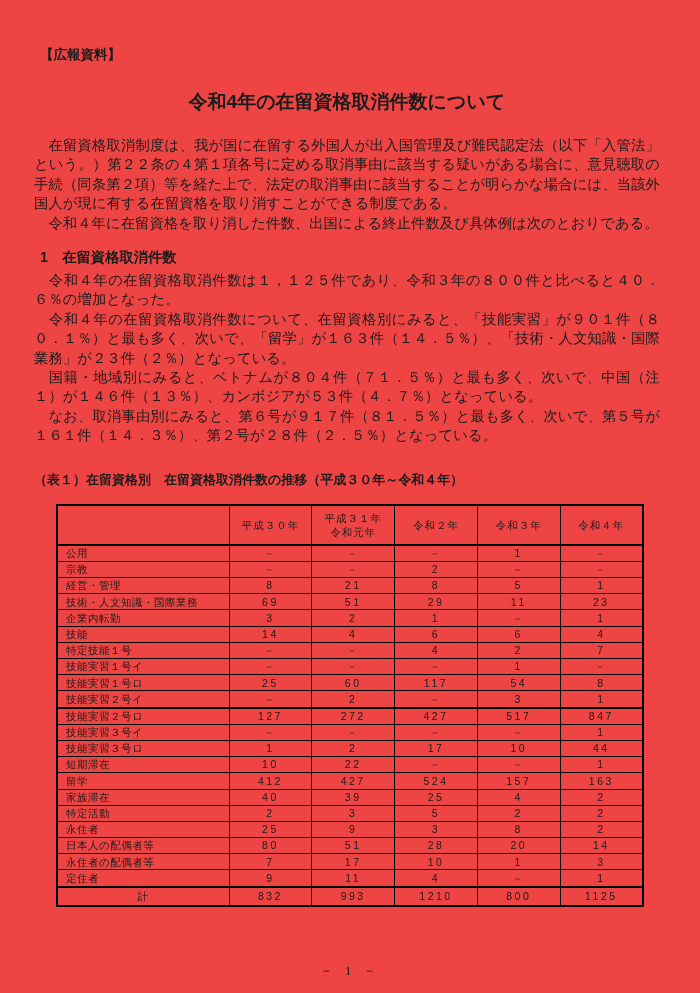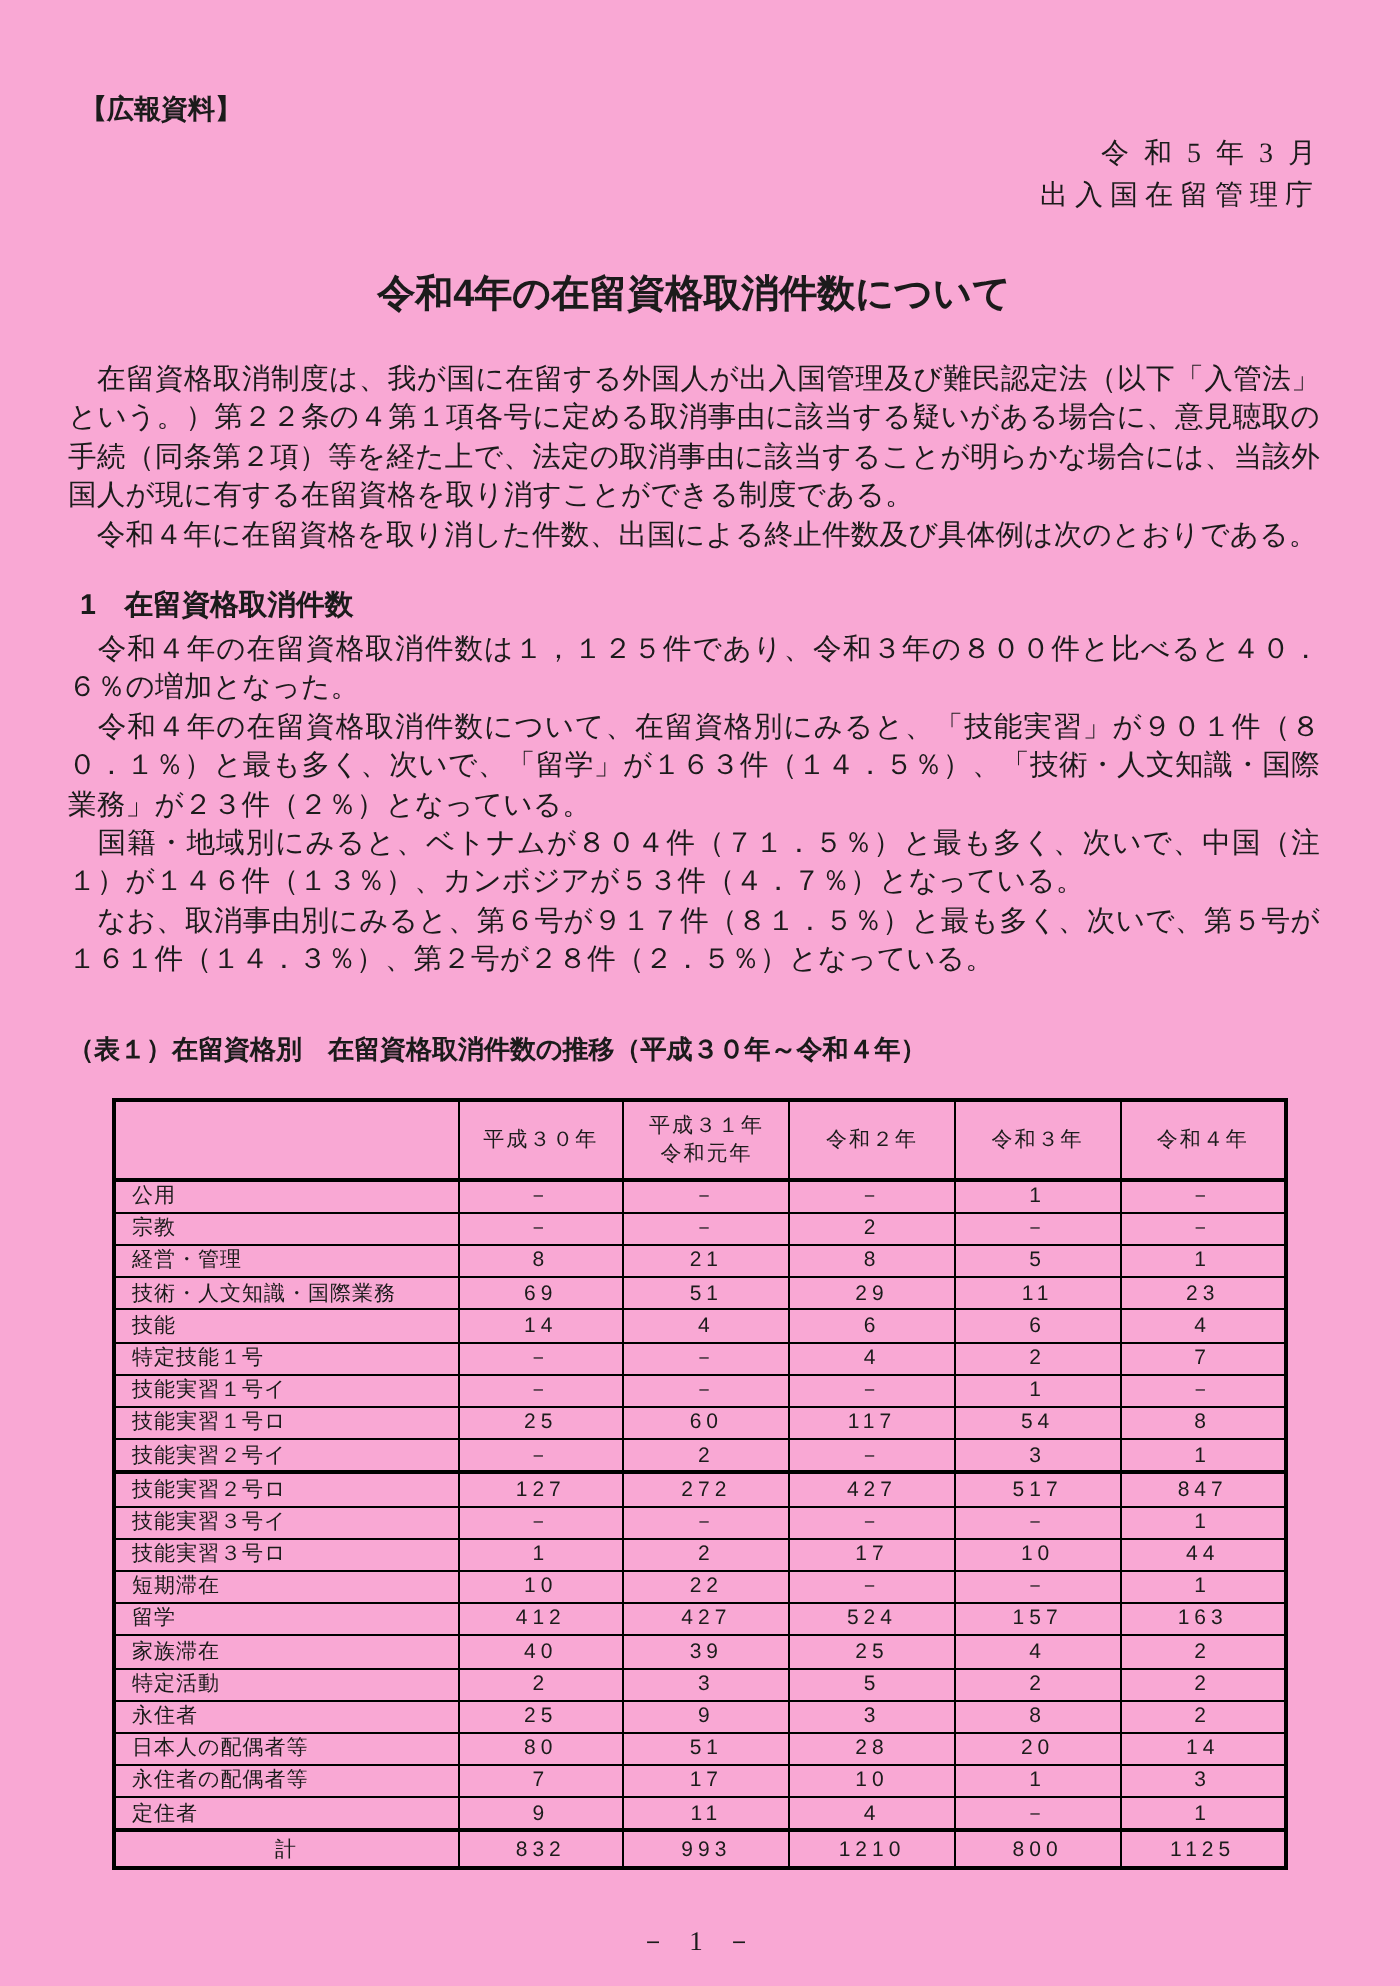--- a/index.html
+++ b/index.html
@@ -1,21 +1,21 @@
 <!DOCTYPE html>
 <html lang="ja"><head>
 <meta charset="utf-8">
 <style>
   html, body { margin:0; padding:0; background:#e8e8e8; }
   .page {
     position: relative;
     width: 700px;
     height: 993px;
     margin: 0 auto;
-    background: #f9a8d4;
+    background: #ef4444;
     color: #1b1b1b;
     box-sizing: border-box;
     padding: 46px 40px 2px 34px;
     font-family: "Liberation Serif", "DejaVu Serif", serif;
     overflow: hidden;
   }
   .doc-label {
     font-family: "Liberation Sans", "DejaVu Sans", sans-serif;
     font-weight: bold;
     font-size: 13.5px;
@@ -108,24 +108,20 @@
     letter-spacing: 4px;
   }
 </style>
 </head>
 <body>
 
 <div class="page">
 
   <div class="doc-label">【広報資料】</div>
 
-  <div class="header-right">
-    <div class="date-line">令 和 5 年 3 月</div>
-    <div class="agency">出入国在留管理庁</div>
-  </div>
 
   <div class="title">令和4年の在留資格取消件数について</div>
 
   <p class="body first">　在留資格取消制度は、我が国に在留する外国人が出入国管理及び難民認定法（以下「入管法」という。）第２２条の４第１項各号に定める取消事由に該当する疑いがある場合に、意見聴取の手続（同条第２項）等を経た上で、法定の取消事由に該当することが明らかな場合には、当該外国人が現に有する在留資格を取り消すことができる制度である。</p>
   <p class="body">　令和４年に在留資格を取り消した件数、出国による終止件数及び具体例は次のとおりである。</p>
 
   <div class="section-heading">1　在留資格取消件数</div>
 
   <p class="body">　令和４年の在留資格取消件数は１，１２５件であり、令和３年の８００件と比べると４０．６％の増加となった。</p>
   <p class="body">　令和４年の在留資格取消件数について、在留資格別にみると、「技能実習」が９０１件（８０．１％）と最も多く、次いで、「留学」が１６３件（１４．５％）、「技術・人文知識・国際業務」が２３件（２％）となっている。</p>
@@ -181,20 +177,28 @@
         </tr>
         <tr>
           <td class="label-cell">技術・人文知識・国際業務</td>
           <td class="num-cell">69</td>
           <td class="num-cell">51</td>
           <td class="num-cell">29</td>
           <td class="num-cell">11</td>
           <td class="num-cell">23</td>
         </tr>
         <tr>
+          <td class="label-cell">企業内転勤</td>
+          <td class="num-cell">3</td>
+          <td class="num-cell">2</td>
+          <td class="num-cell">1</td>
+          <td class="num-cell">－</td>
+          <td class="num-cell">1</td>
+        </tr>
+        <tr>
           <td class="label-cell">技能</td>
           <td class="num-cell">14</td>
           <td class="num-cell">4</td>
           <td class="num-cell">6</td>
           <td class="num-cell">6</td>
           <td class="num-cell">4</td>
         </tr>
         <tr>
           <td class="label-cell">特定技能１号</td>
           <td class="num-cell">－</td>

